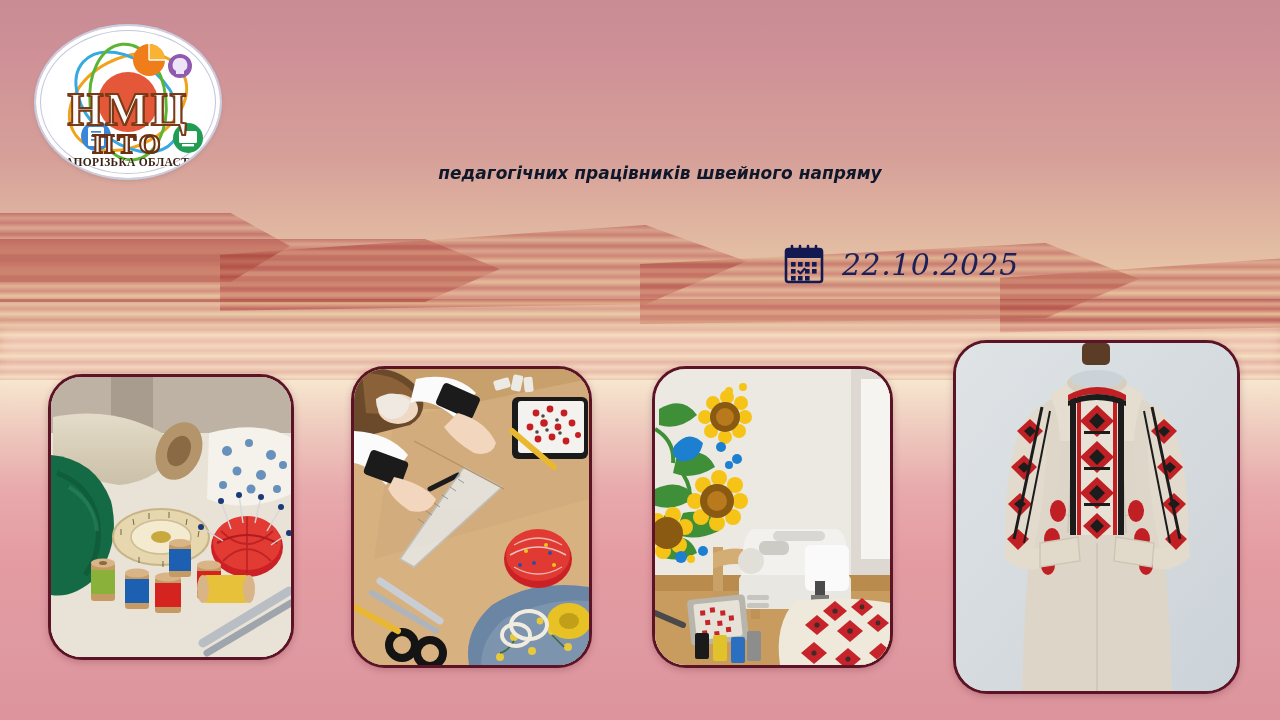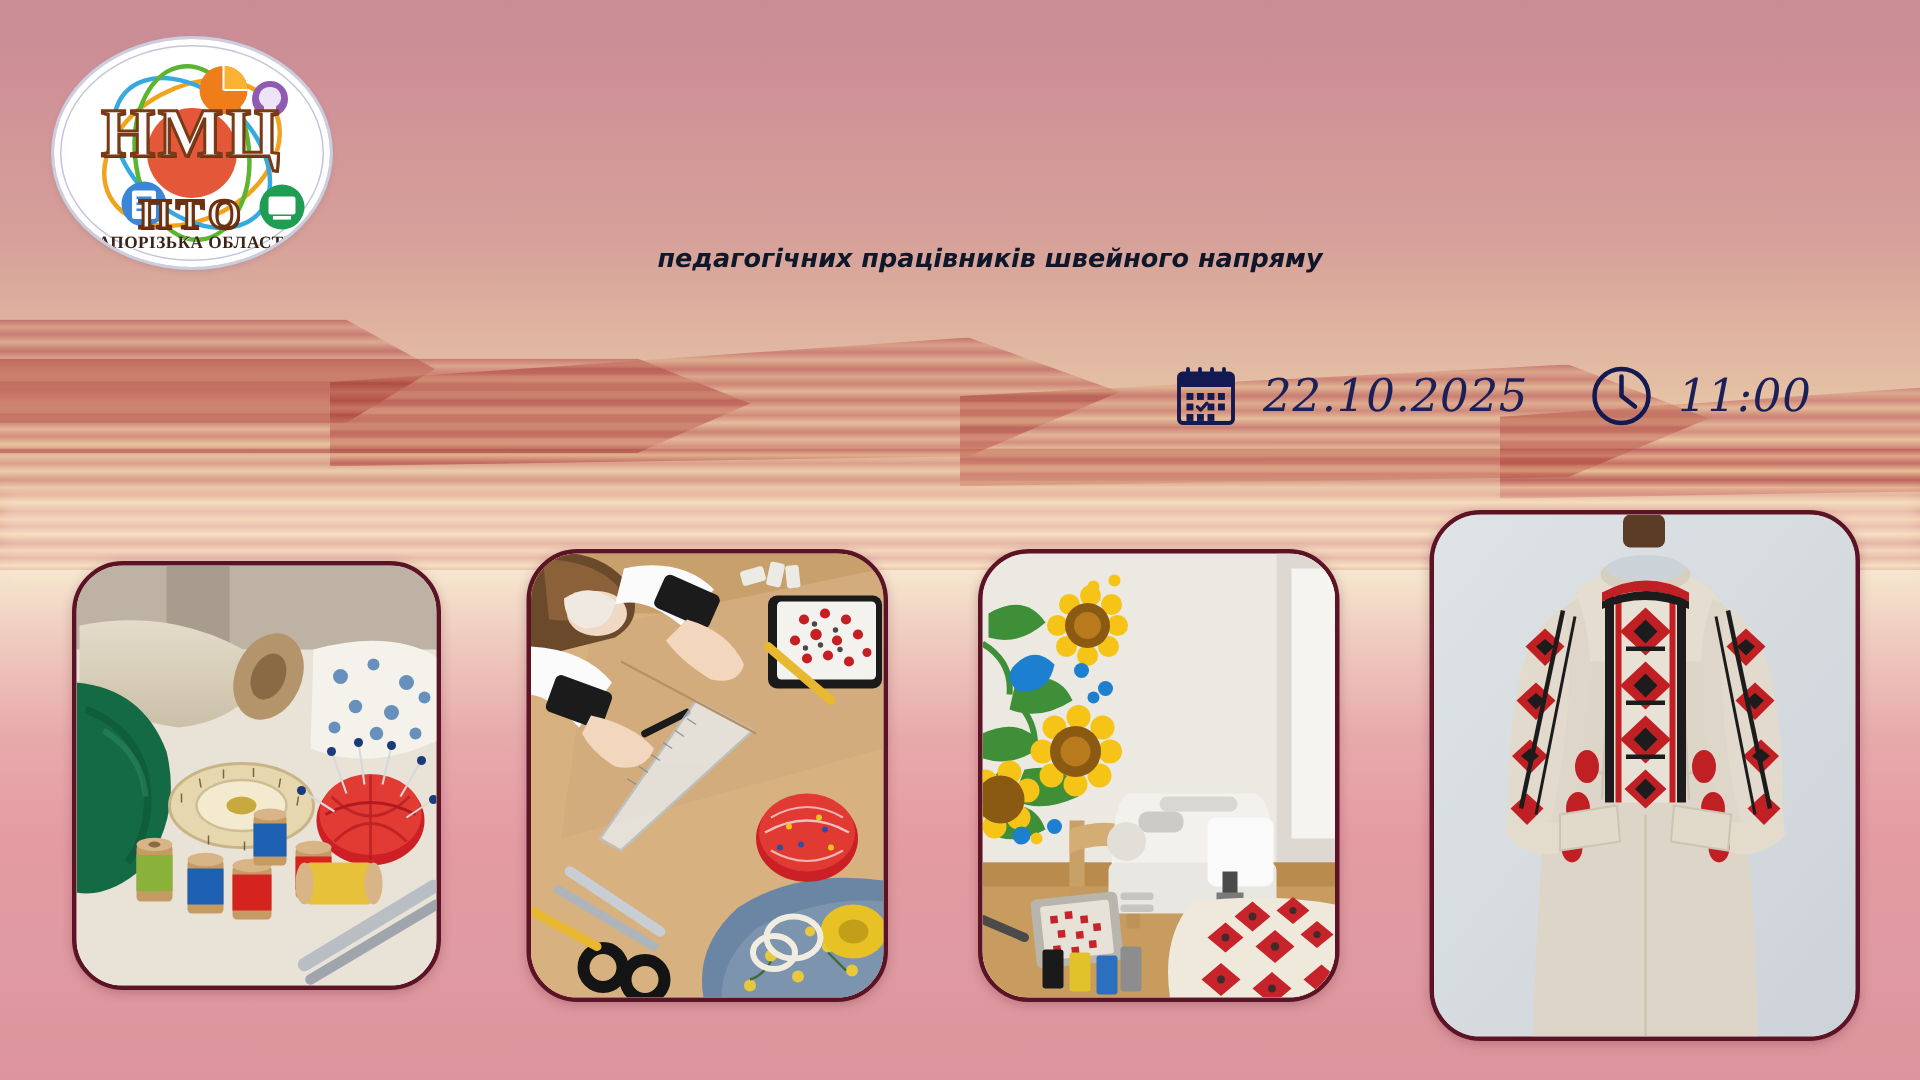--- a/index.html
+++ b/index.html
@@ -70,21 +70,21 @@
     background:radial-gradient(circle at 50% 46%, #ffffff 62%, #fdfdff 74%, #f2f4fb 88%, #dfe4f2 100%);
     box-shadow:0 0 0 2px #c9cee0, 0 2px 5px rgba(90,60,70,.25);
     overflow:hidden;
   }
   .logo-ring{
     position:absolute;inset:4px;border-radius:50%;
     border:1.5px solid rgba(120,130,170,.45);
   }
   .logo svg{position:absolute;inset:0;width:100%;height:100%;}
   .logo-main{
-    position:absolute;left:0;right:0;top:40px;text-align:center;
+    position:absolute;left:0;right:0;top:61px;text-align:center;
     font-family:"Liberation Serif", serif;font-weight:700;
     font-size:46px;letter-spacing:2px;
     color:#fbfbfb;
     -webkit-text-stroke:2px #7a3a16;
     text-shadow:1px 1px 0 #5d2a10;
     line-height:1;
   }
   .logo-sub{
     position:absolute;left:0;right:0;top:88px;text-align:center;
     font-family:"Liberation Serif", serif;font-weight:700;
@@ -224,27 +224,20 @@
             <rect x="18" y="36" width="4.6" height="4.6"></rect>
           <rect x="25" y="36" width="4.6" height="4.6"></rect>
         </g>
         <path d="M18.3 31.2 l2.1 2.2 l4.2 -4.6" stroke="#131a52" stroke-width="2.2" fill="none" stroke-linecap="round" stroke-linejoin="round"></path>
       </svg>
       <span class="info-text">22.10.2025</span>
     </div>
 
     <div class="gap"></div>
 
-    <div class="info-item">
-      <svg class="icon-clock" viewBox="0 0 48 48">
-        <circle cx="24" cy="24" r="18" fill="none" stroke="#131a52" stroke-width="3"></circle>
-        <path d="M24 11 v13 l9 7" stroke="#131a52" stroke-width="3" fill="none" stroke-linecap="round" stroke-linejoin="round"></path>
-      </svg>
-      <span class="info-text">11:00</span>
-    </div>
 
     <div class="gap"></div>
     <div class="gap"></div>
 
   </div>
 
   <div class="photo p1">
     <div class="ph">
       <svg viewBox="0 0 240 280" preserveAspectRatio="none">
         <defs>

